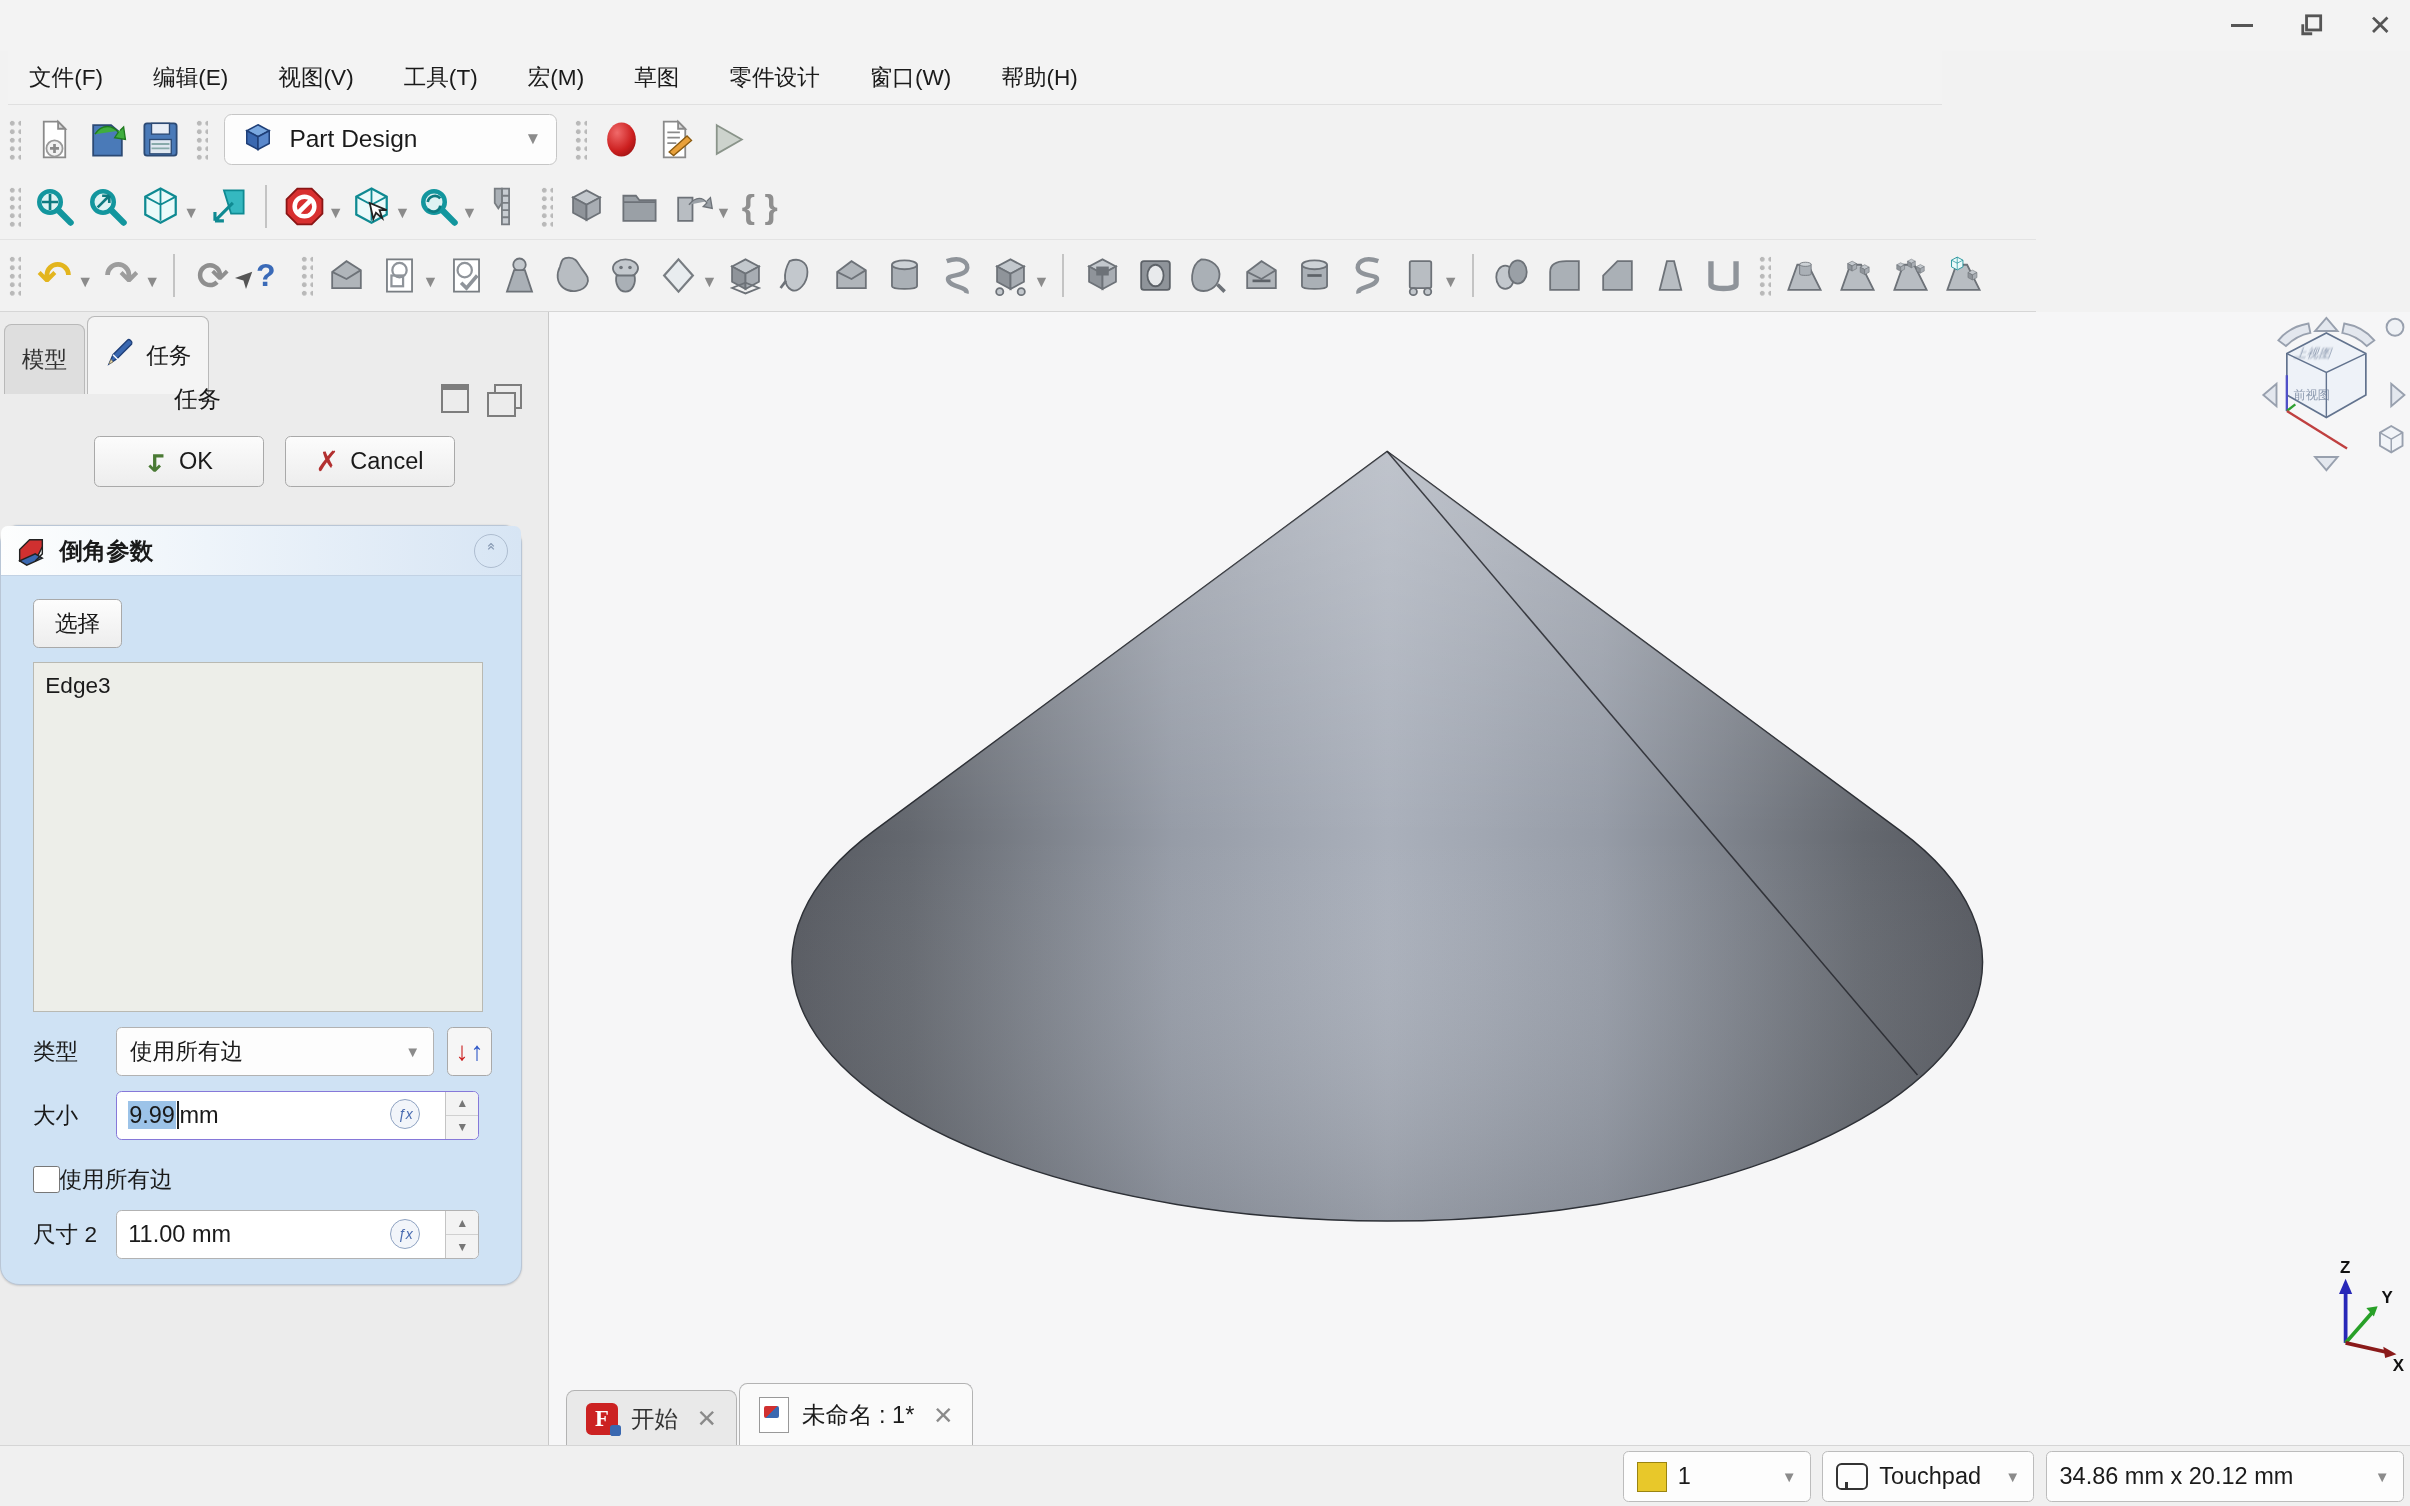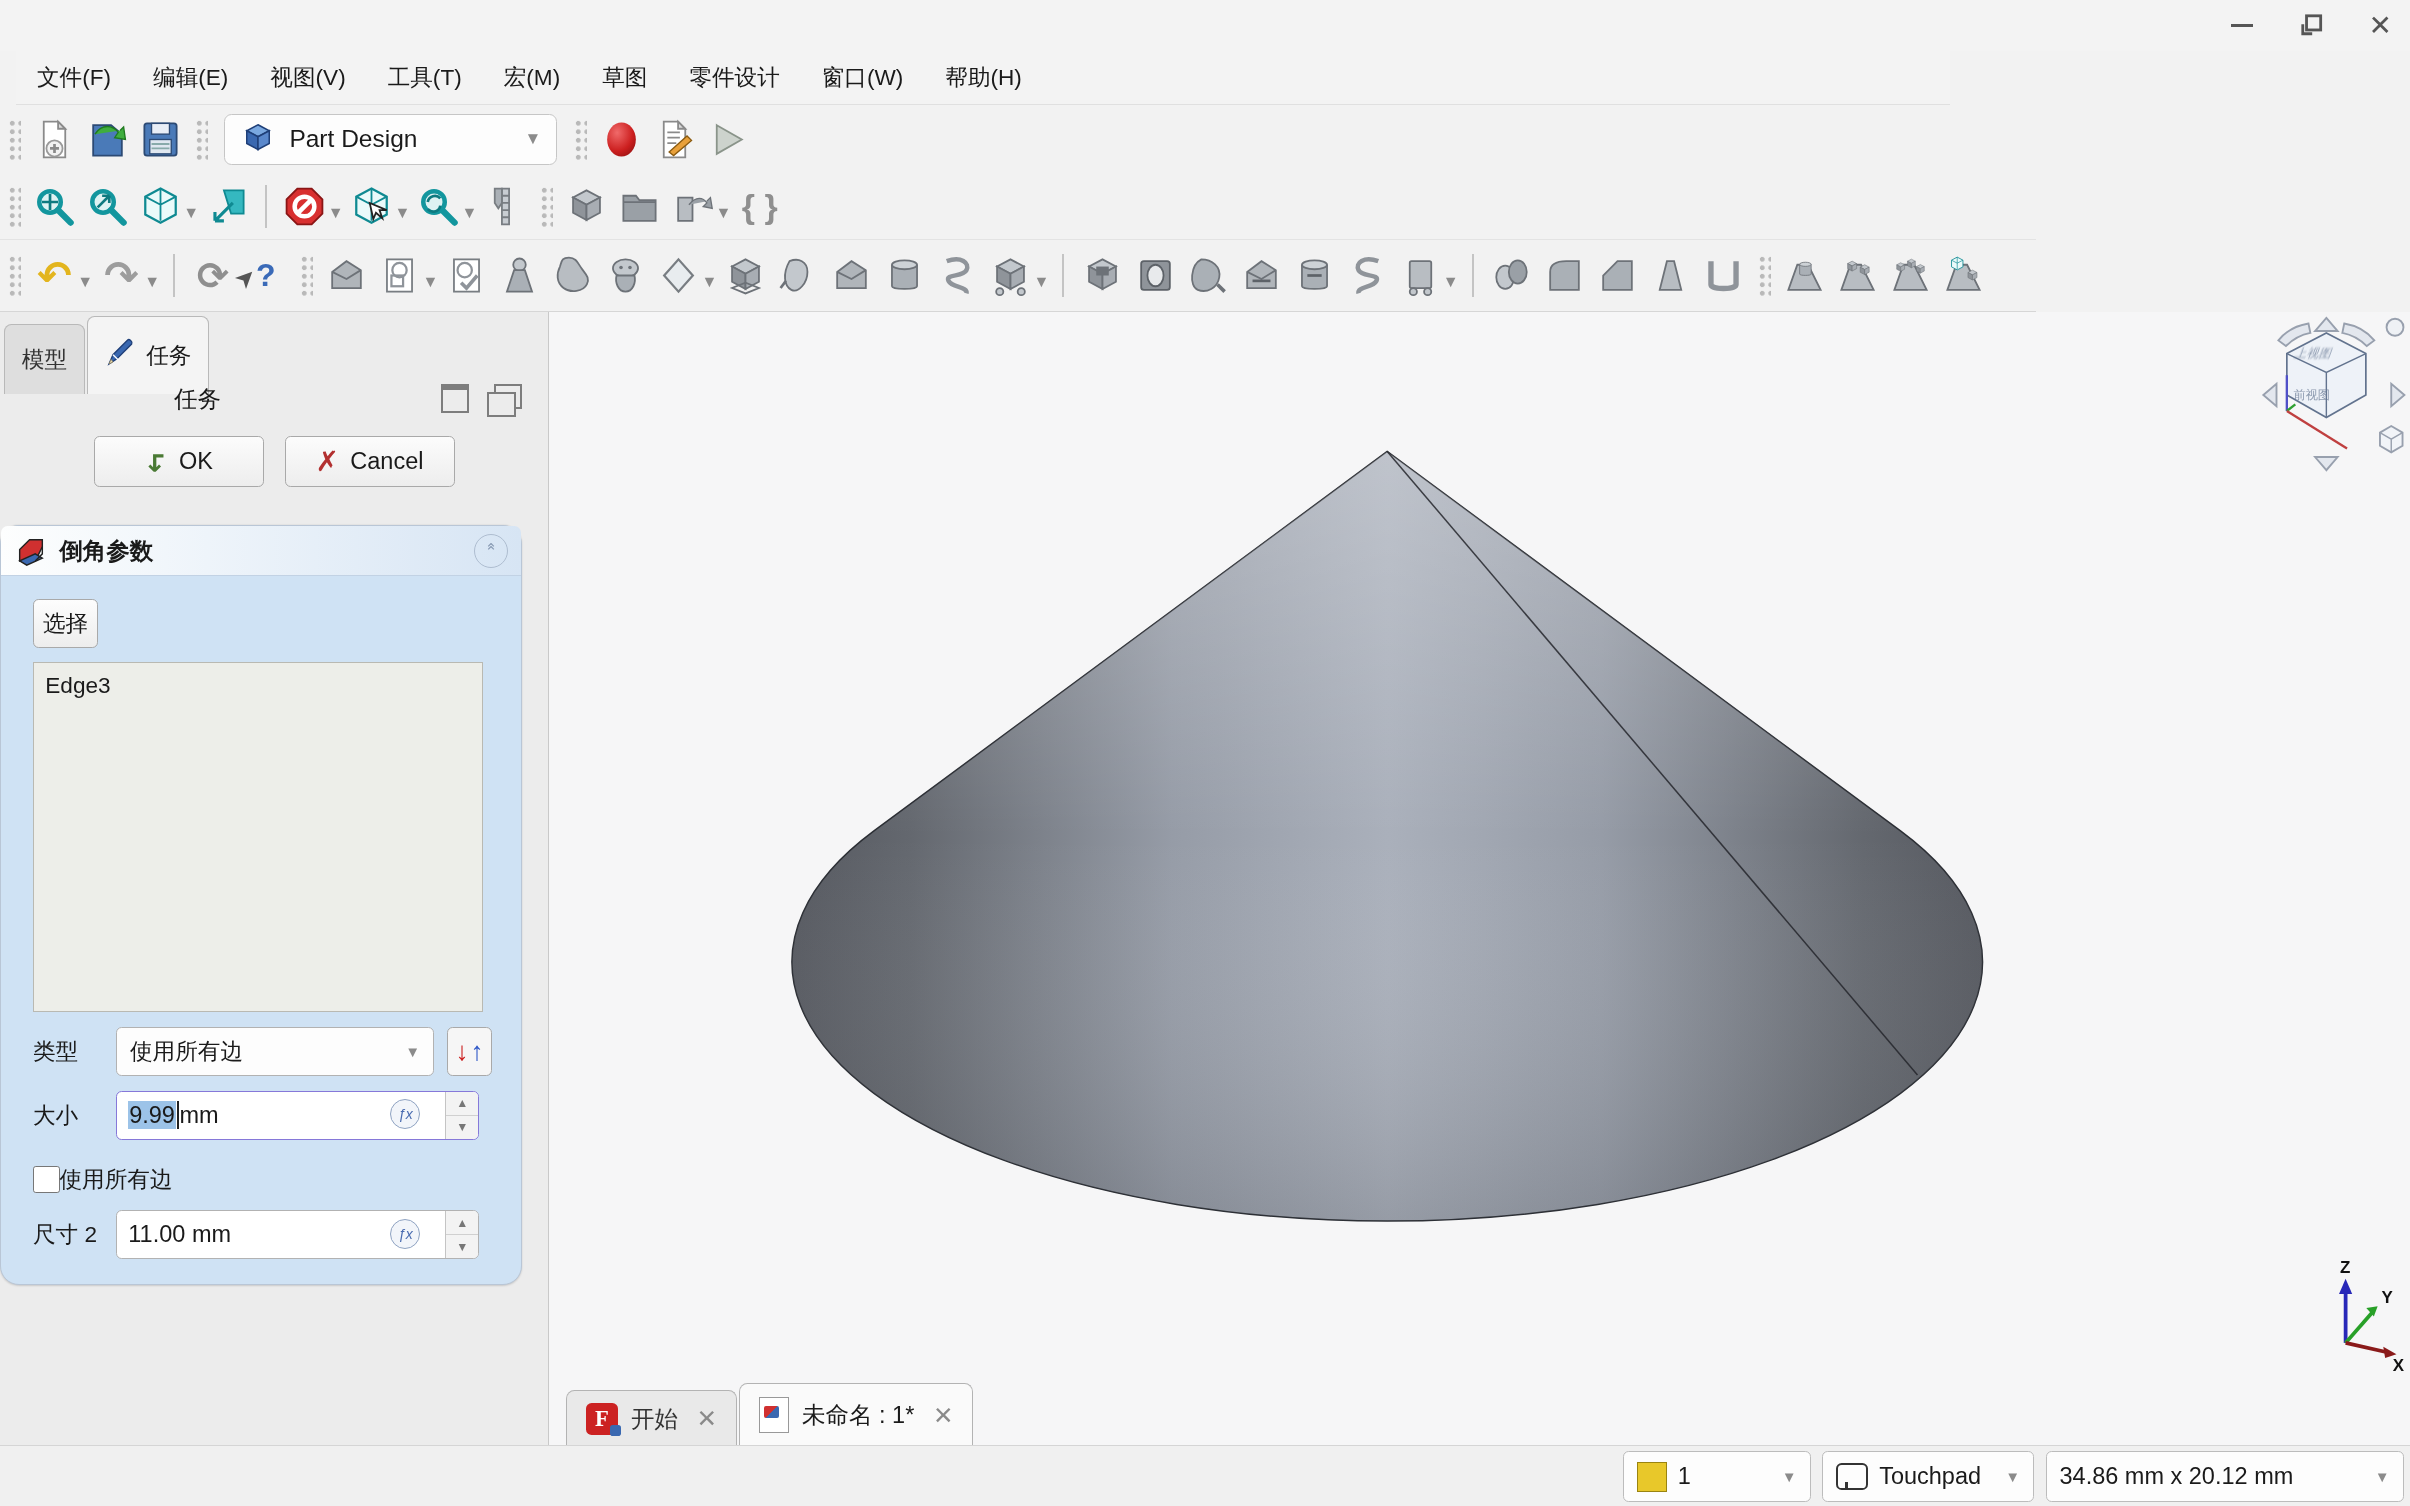--- a/index.html
+++ b/index.html
@@ -5,22 +5,22 @@
   html,body{margin:0;padding:0;background:#e9e9e9;}
   .app{position:relative;width:2411px;height:1507px;background:#f2f2f2;
        font-family:"Liberation Sans","DejaVu Sans",sans-serif;color:#1a1a1a;overflow:hidden;}
   
   .titlebar{position:absolute;left:0;top:0;width:2411px;height:51px;background:#f3f3f3;}
   .win-controls{position:absolute;right:9.4px;top:0;height:51px;display:flex;align-items:center;gap:41px;padding-right:7.5px;}
   .wc{width:28px;height:28px;display:flex;align-items:center;justify-content:center;color:#555;cursor:pointer;}
   .wc-min i{display:block;width:22.6px;height:2.8px;background:#555;}
   .wc-close{font-size:28px;line-height:28px;}
   
-  .menubar{position:absolute;left:16px;top:51px;width:1934px;height:53px;background:#f3f3f3;
-           display:flex;align-items:center;gap:0;border-bottom:0.9px solid #e0e0e0;}
+  .menubar{position:absolute;left:8px;top:51px;width:1934px;height:53px;background:#f3f3f3;
+           display:flex;align-items:center;gap:8px;border-bottom:0.9px solid #e0e0e0;}
   .menu-item{padding:0 21px;font-size:22.6px;height:41px;display:flex;align-items:center;border-radius:3.8px;}
   
   .tbrow{position:absolute;left:0;width:2036px;background:#f2f2f2;display:flex;align-items:center;}
   .tb1{top:105px;height:68px;border-bottom:0.9px solid #e3e3e3;}
   .tb2{top:173px;height:66px;border-bottom:0.9px solid #e3e3e3;}
   .tb3{top:240px;height:71px;border-bottom:0.9px solid #d6d6d6;}
   .handle{width:13px;height:41px;margin:0 7.5px;background:radial-gradient(circle,#b9b9b9 2.1px,transparent 2.6px) 0 0/8.5px 8.5px;}
   .tsep{width:1.9px;height:43px;background:#c4c4c4;margin:0 11.3px;}
   .tbtn{width:53px;height:53px;display:flex;align-items:center;justify-content:center;border-radius:5.6px;}
   .tbtn svg{width:43px;height:43px;}
@@ -61,21 +61,21 @@
   
   .task-box{position:absolute;left:0;top:213px;width:520px;border:0.9px solid #b9c6d6;border-radius:19px;background:#cfe2f4;
             box-shadow:0 0.9px 1.9px rgba(0,0,0,.15);}
   .task-header{height:49px;border-radius:6.6px 6.6px 0 0;background:linear-gradient(90deg,#fdfefe,#d7e5f4);
                display:flex;align-items:center;padding:0 13px;gap:11.3px;border-bottom:0.9px solid #c2d2e4;}
   .task-header svg{width:34px;height:34px;}
   .task-title{font-size:23.5px;font-weight:bold;flex:1;}
   .collapse-btn{width:32px;height:32px;border:1.9px solid #aebdd0;border-radius:50%;color:#8a9cb5;
                 display:flex;align-items:center;justify-content:center;flex-direction:column;line-height:8.5px;font-size:15px;}
   .task-body{padding:22.6px 19px 24.5px 19px;}
-  .select-btn{display:inline-flex;align-items:center;justify-content:center;height:47px;padding:0 9px;font-size:22.6px;
+  .select-btn{display:inline-flex;align-items:center;justify-content:center;height:47px;padding:0 21px;font-size:22.6px;
               background:linear-gradient(#fdfdfd,#ededed);border:0.9px solid #a9a9a9;border-radius:5.6px;margin-left:13px;}
   .edge-list{margin:14px 0 0 13px;width:450px;height:350px;background:#edeee9;border:0.9px solid #b9b9b2;font-size:22.6px;padding:7.5px 11.3px;box-sizing:border-box;}
   .edge-item{line-height:32px;}
   .form-row{display:flex;align-items:center;margin-top:15px;}
   .form-label{width:83px;font-size:22.6px;padding-left:13px;}
   .combo{flex:0 0 290px;height:47px;background:#fdfdfd;border:0.9px solid #b2b2b2;border-radius:5.6px;
          display:flex;align-items:center;padding:0 13px;font-size:22.6px;}
   .combo .ccaret{margin-left:auto;color:#8b8b8b;font-size:15px;}
   .flip-btn{width:43px;height:47px;margin-left:13px;border:0.9px solid #a9a9a9;border-radius:5.6px;background:#f6f6f6;
             display:flex;align-items:center;justify-content:center;gap:1.9px;font-size:26px;font-weight:bold;}

